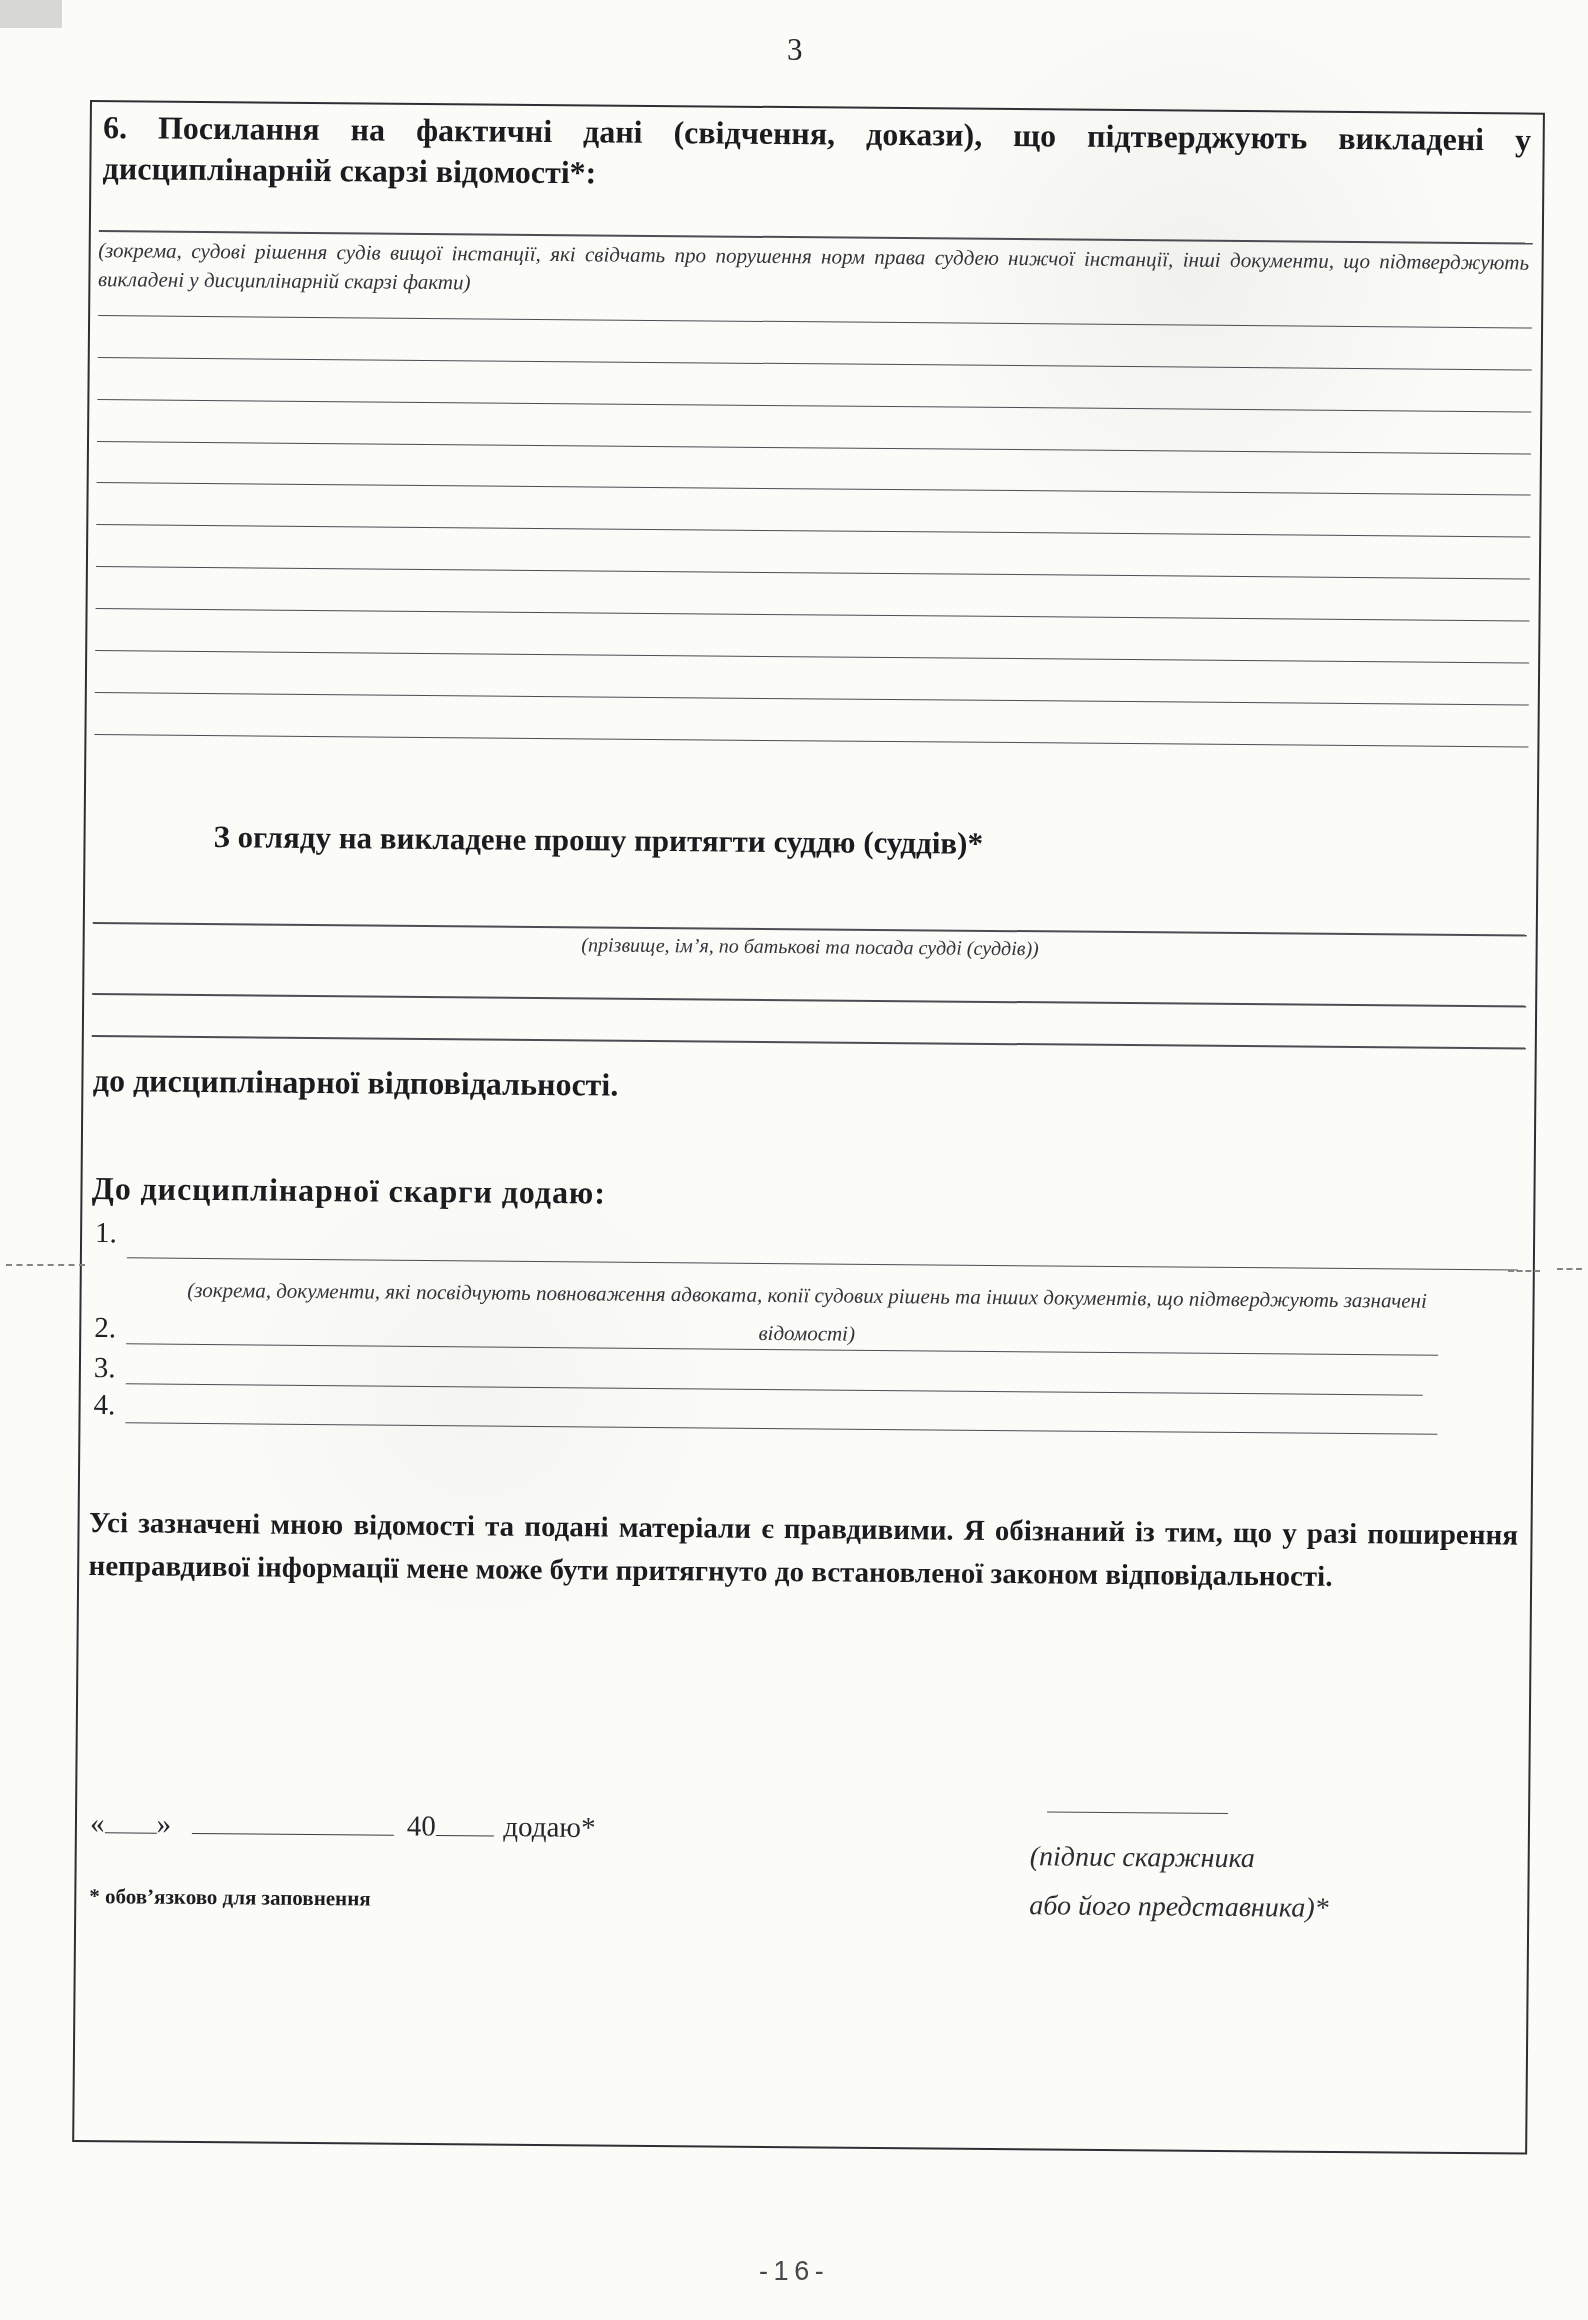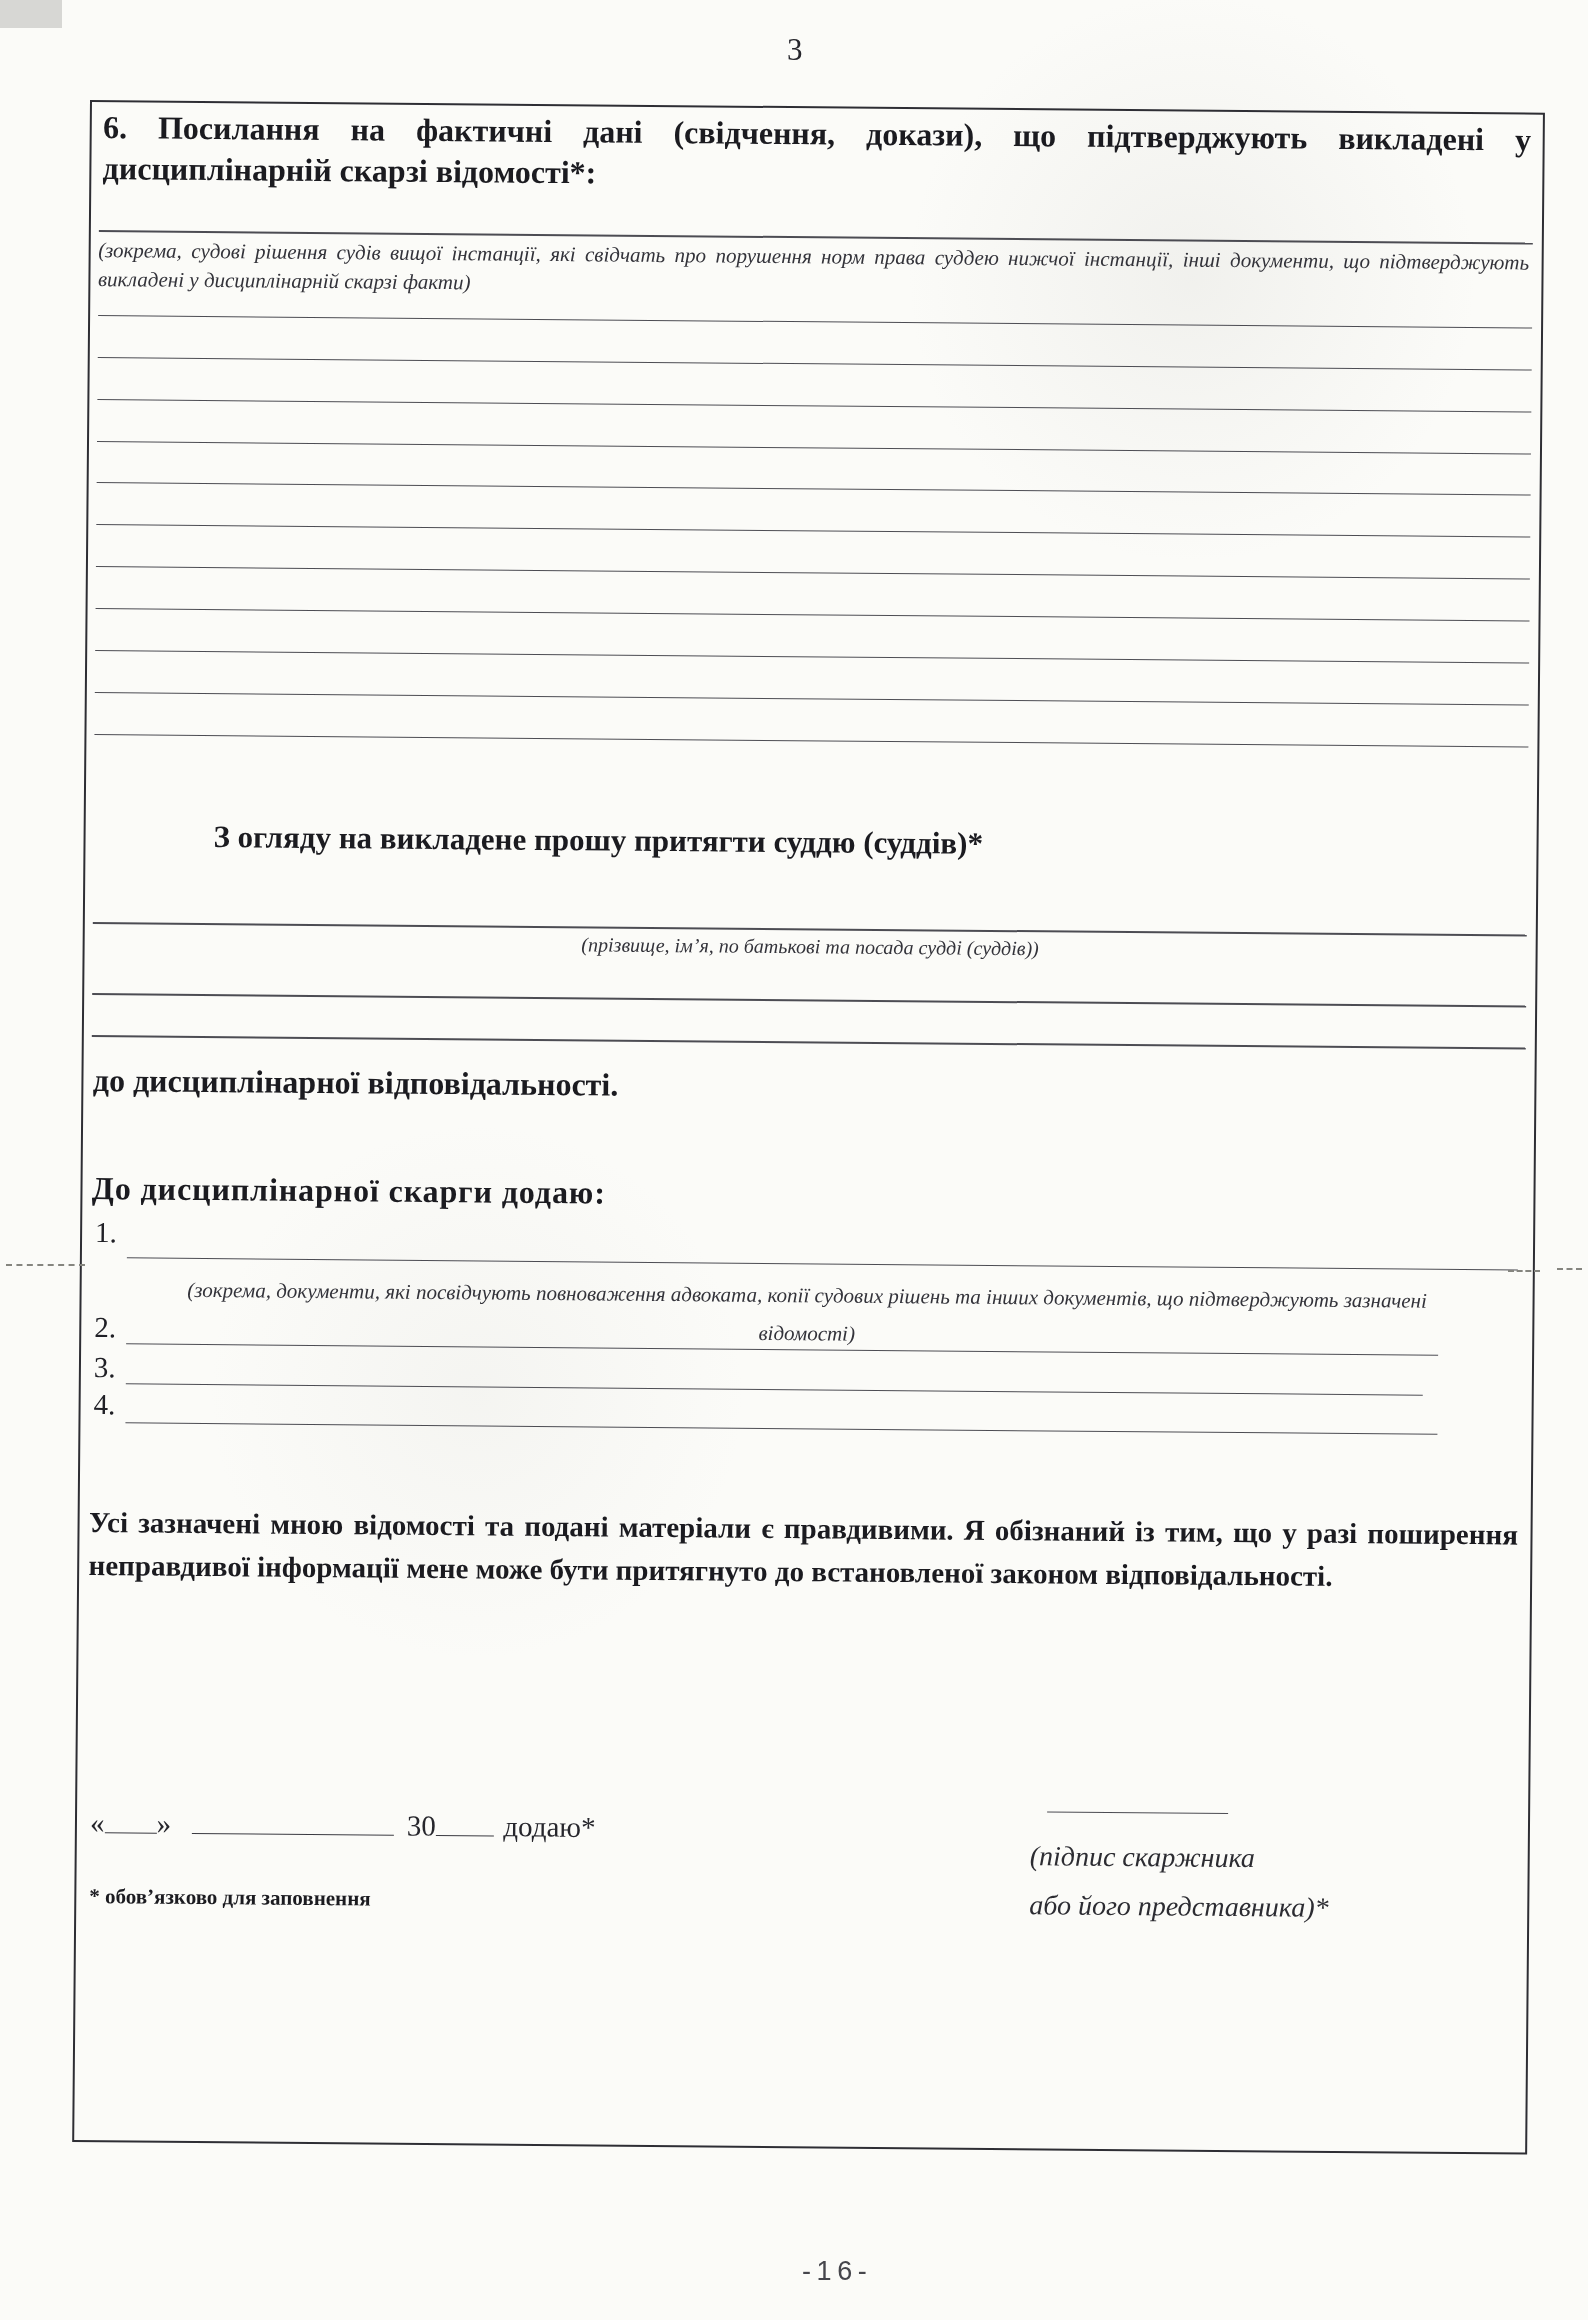--- a/index.html
+++ b/index.html
@@ -9,21 +9,21 @@
     background-image:radial-gradient(circle at 75% 12%, rgba(210,210,205,.25) 0, rgba(210,210,205,0) 12%),
                      radial-gradient(circle at 30% 60%, rgba(215,215,210,.18) 0, rgba(215,215,210,0) 15%);
     overflow:hidden;
     font-family:"Liberation Serif","DejaVu Serif",serif;
     color:#1b1b20;
   }
   .smudge{position:absolute;left:0;top:0;width:62px;height:28px;background:#d7d7d4;}
   .pagenum-top{position:absolute;left:787px;top:32px;font-size:31px;color:#26262c;}
   .pagenum-bottom{
     position:absolute;left:759px;top:2256px;font-size:27px;letter-spacing:5.6px;
-    font-family:"Liberation Sans","DejaVu Sans",sans-serif;color:#46464c;margin-left:43px;
+    font-family:"Liberation Sans","DejaVu Sans",sans-serif;color:#46464c;
   }
   .formbox{
     position:absolute;left:90px;top:100px;width:1451px;height:2038px;
     border:2.8px solid #2e2e34;
     transform:rotate(0.5deg);transform-origin:0 0;
   }
   .abs{position:absolute;}
   .rule{position:absolute;height:0;border-top:2.8px solid #3d3d44;opacity:.92;}
   .rule.thin{border-top-width:1.9px;}
   .h6{
@@ -104,21 +104,21 @@
 
     <span class="num" style="left:13px;top:1249px;">3.</span>
     <div class="rule thin" style="top:1281px;left:45px;right:109px;"></div>
 
     <span class="num" style="left:13px;top:1286px;">4.</span>
     <div class="rule thin" style="top:1320px;left:45px;right:94px;"></div>
 
     <div class="abs decl">Усі зазначені мною відомості та подані матеріали є правдивими. Я обізнаний із тим, що у разі поширення неправдивої інформації мене може бути притягнуто до встановленої законом відповідальності.</div>
 
     <div class="abs dateline">
-      <span>«</span><span class="blank w55"></span><span>»</span><span class="blank w215"></span><span>30</span><span class="blank w62"></span><span>додаю*</span>
+      <span>«</span><span class="blank w55"></span><span>»</span><span class="blank w215"></span><span>40</span><span class="blank w62"></span><span>додаю*</span>
     </div>
 
     <div class="rule thin" style="top:1701px;left:970px;width:181px;"></div>
     <div class="abs sigblock">
       <div>(підпис скаржника</div>
       <div>або його представника)*</div>
     </div>
 
     <div class="abs footnote">* обов’язково для заповнення</div>
 

